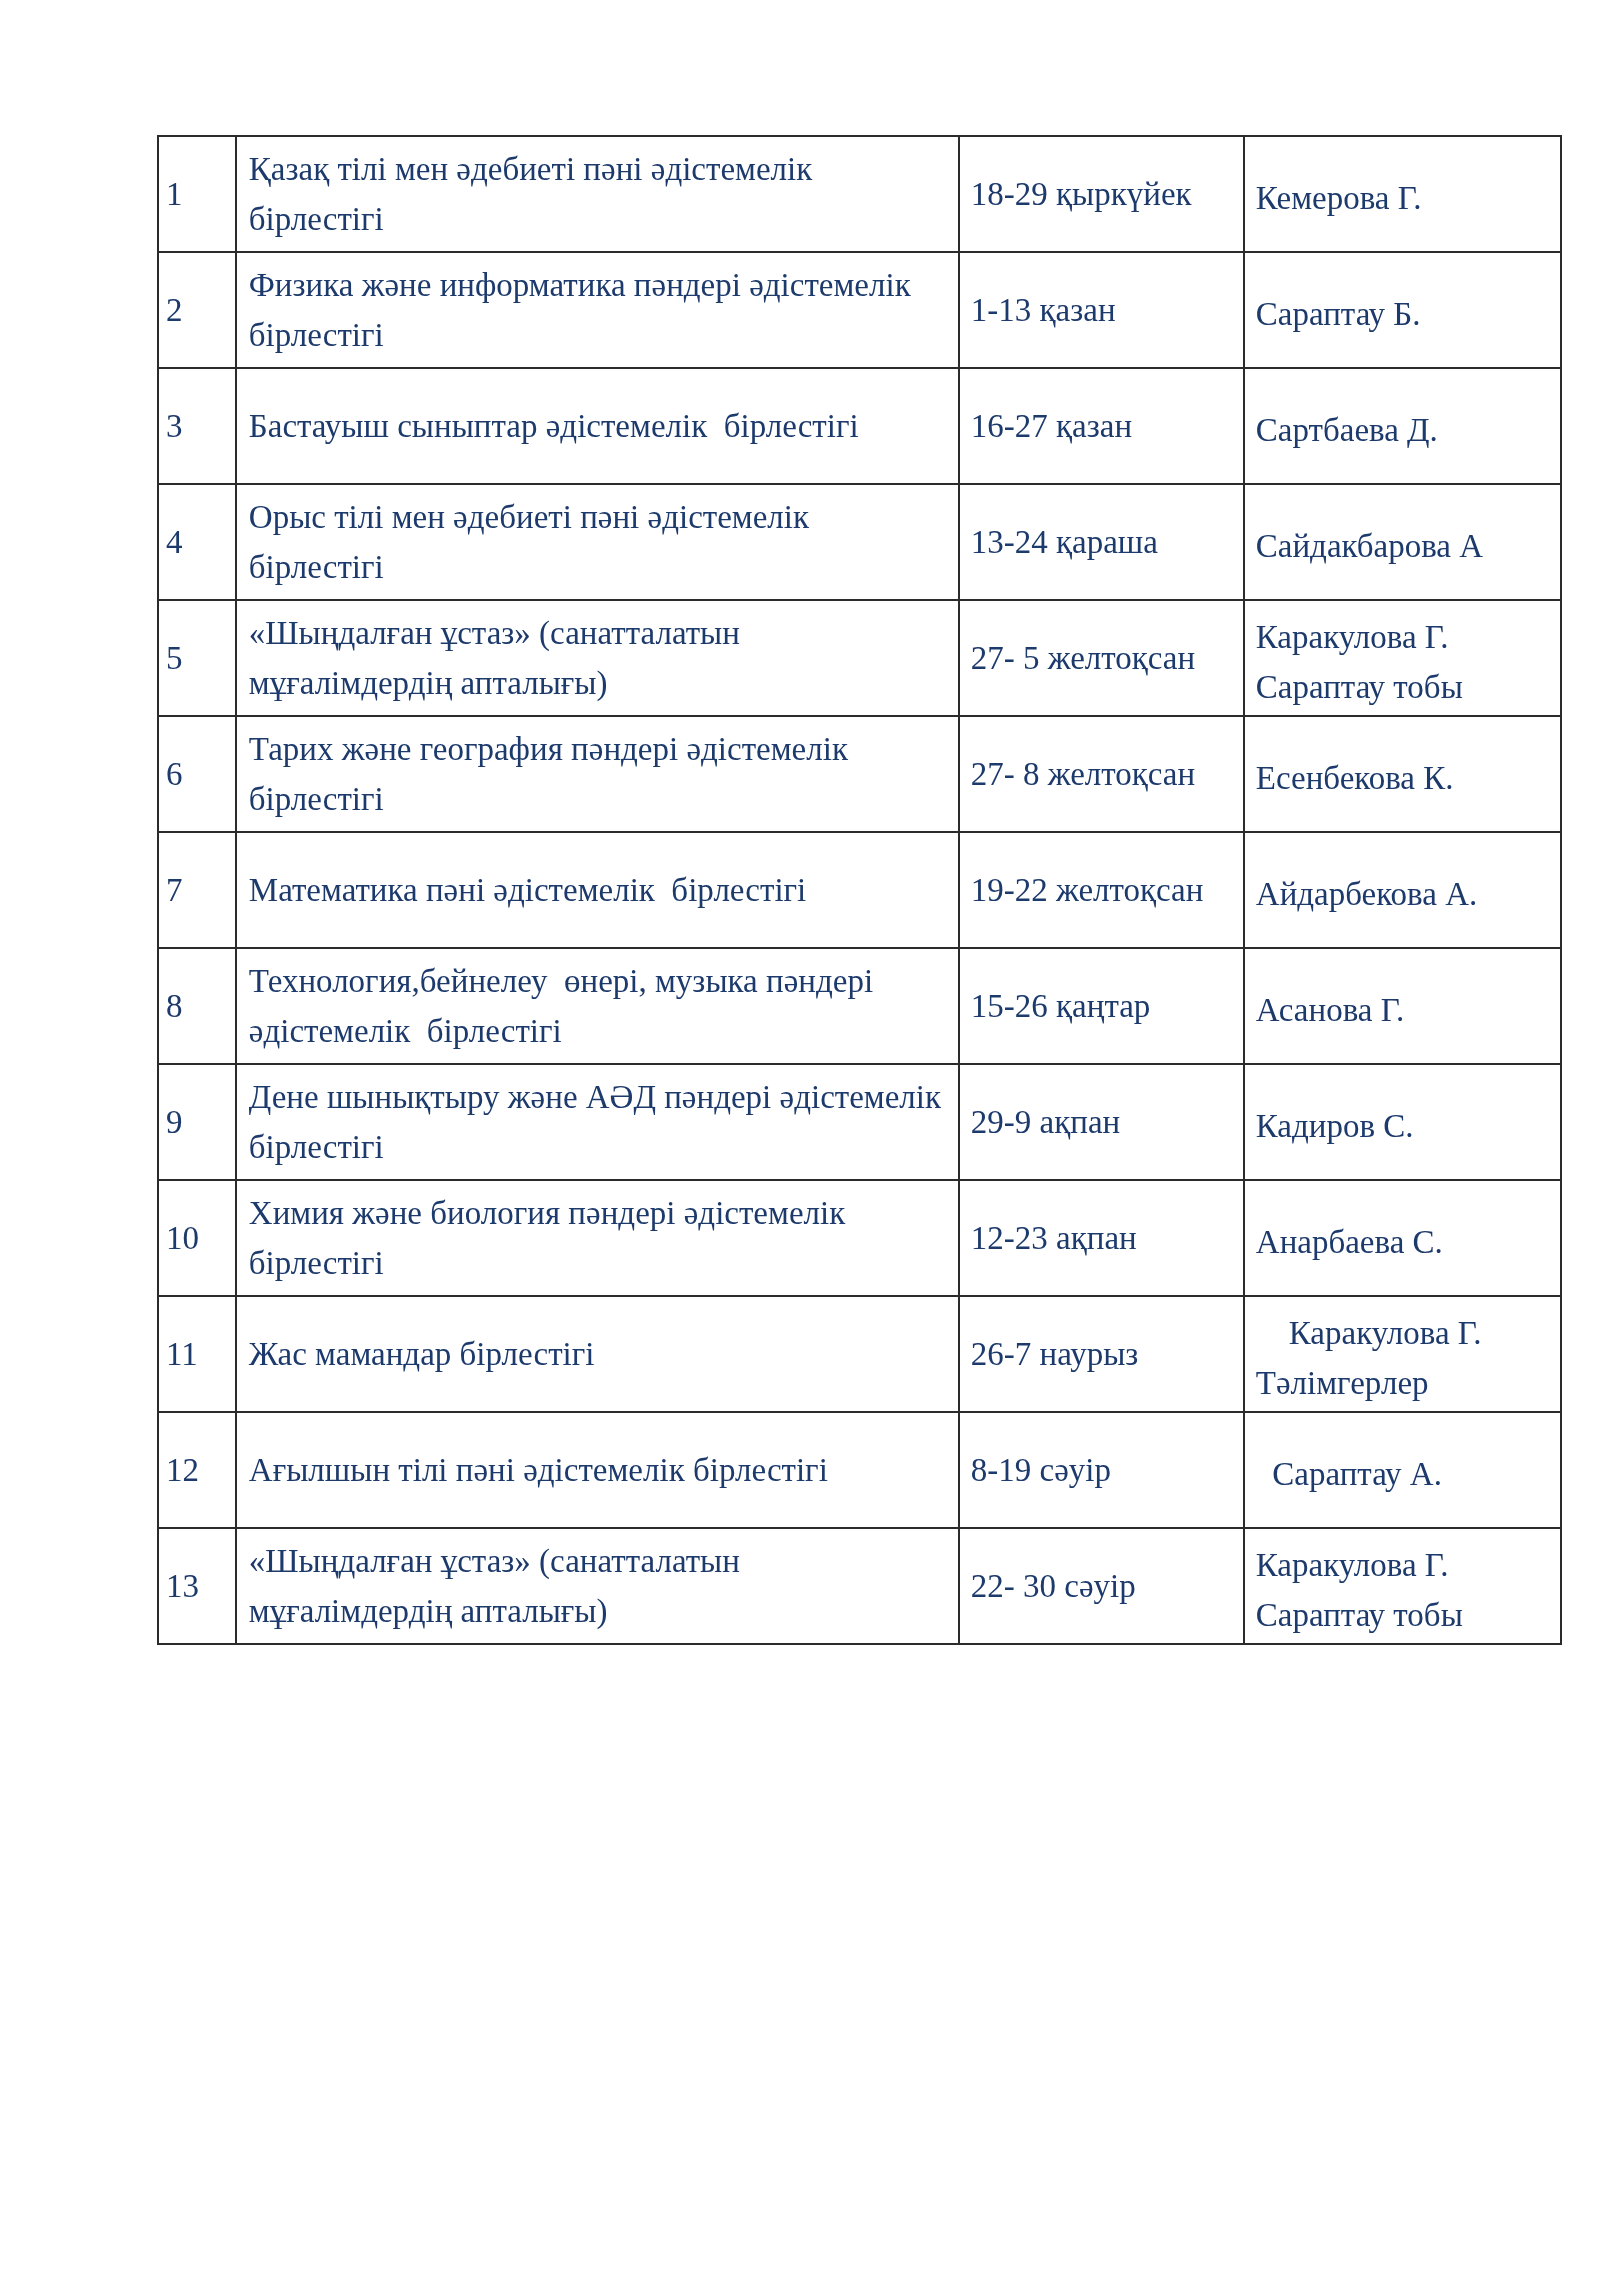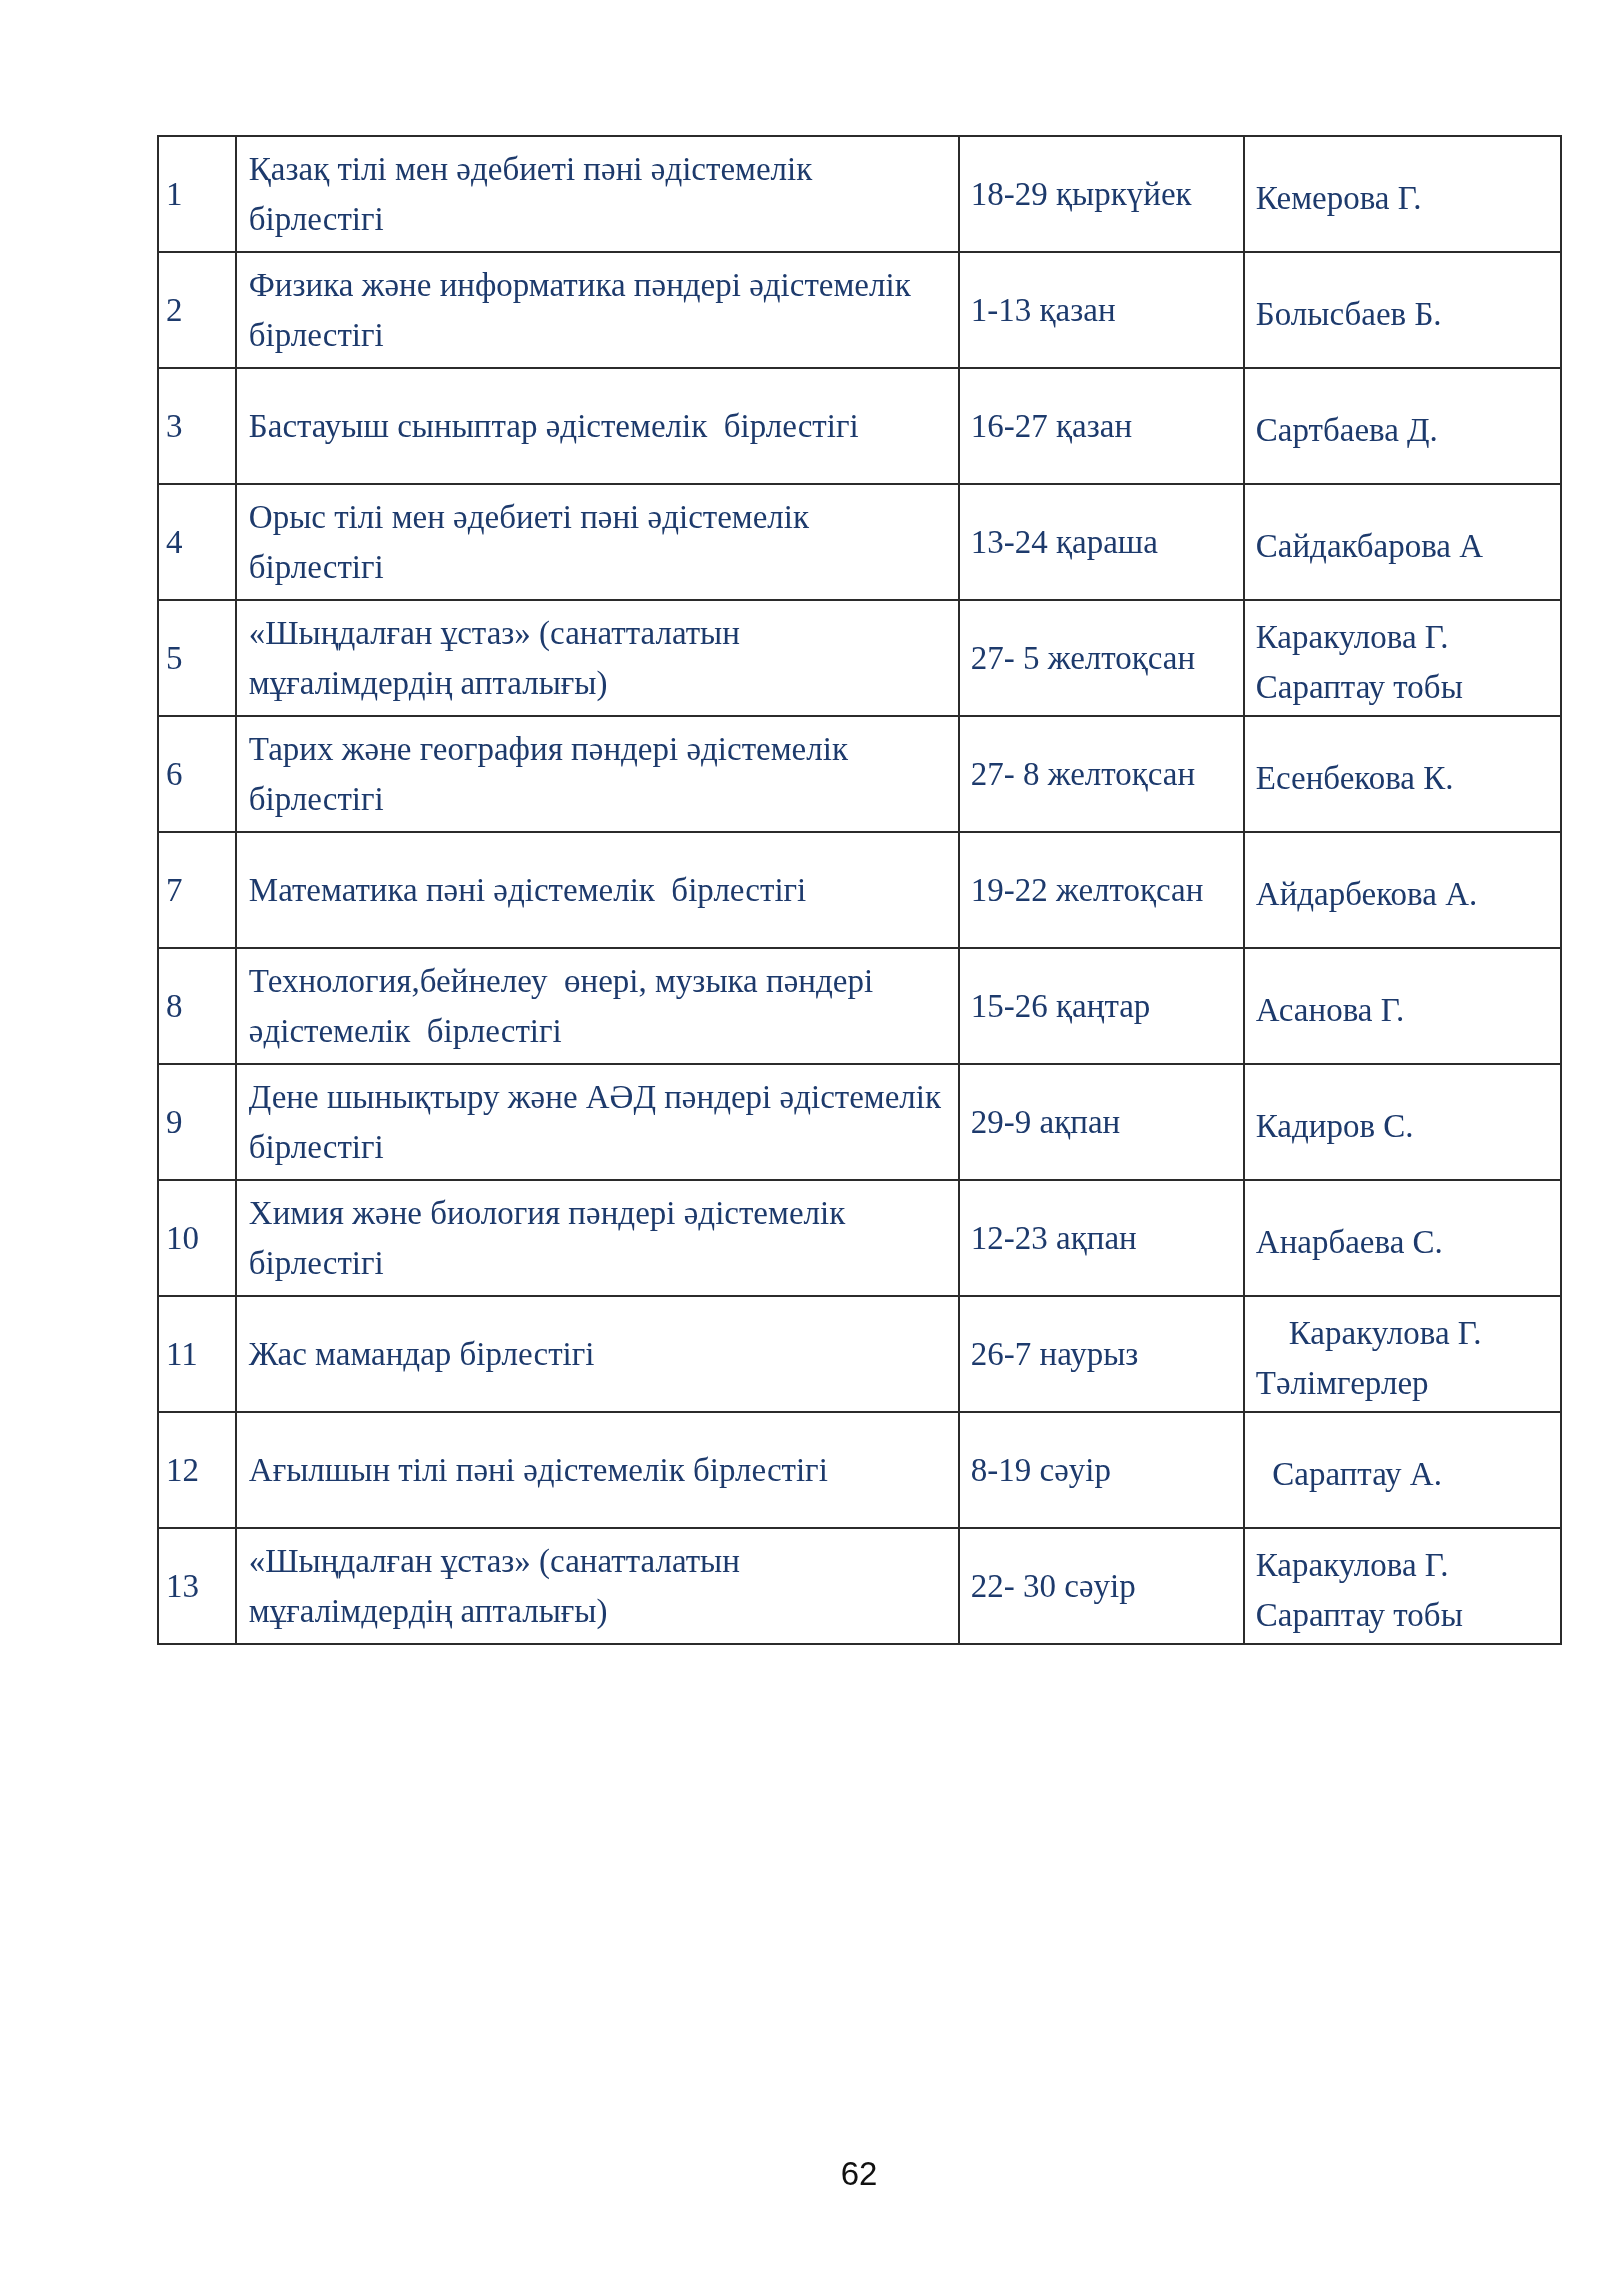--- a/index.html
+++ b/index.html
@@ -79,21 +79,21 @@
       <tr>
         <td class="c-num">1</td>
         <td class="c-activity">Қазақ тілі мен әдебиеті пәні әдістемелік бірлестігі</td>
         <td class="c-date">18-29 қыркүйек</td>
         <td class="c-resp">Кемерова Г.</td>
       </tr>
       <tr>
         <td class="c-num">2</td>
         <td class="c-activity">Физика және информатика пәндері әдістемелік бірлестігі</td>
         <td class="c-date">1-13 қазан</td>
-        <td class="c-resp">Болысбаев Б.</td>
+        <td class="c-resp">Сараптау Б.</td>
       </tr>
       <tr>
         <td class="c-num">3</td>
         <td class="c-activity">Бастауыш сыныптар әдістемелік  бірлестігі</td>
         <td class="c-date">16-27 қазан</td>
         <td class="c-resp">Сартбаева Д.</td>
       </tr>
       <tr>
         <td class="c-num">4</td>
         <td class="c-activity">Орыс тілі мен әдебиеті пәні әдістемелік бірлестігі</td>
@@ -153,16 +153,15 @@
       <tr>
         <td class="c-num">13</td>
         <td class="c-activity">«Шыңдалған ұстаз» (санатталатын мұғалімдердің апталығы)</td>
         <td class="c-date">22- 30 сәуір</td>
         <td class="c-resp">Каракулова Г.
 Сараптау тобы</td>
       </tr>
     </tbody>
   </table>
 
-  <div class="page-number">62</div>
 
 </div>
 
 
 </body></html>

